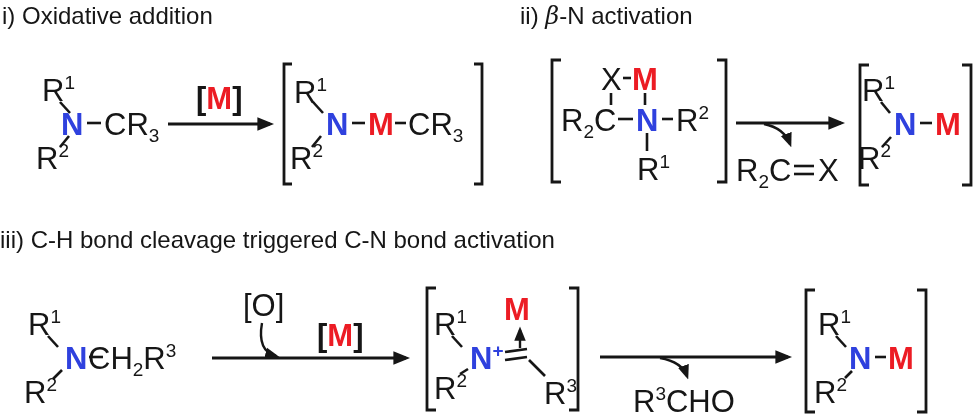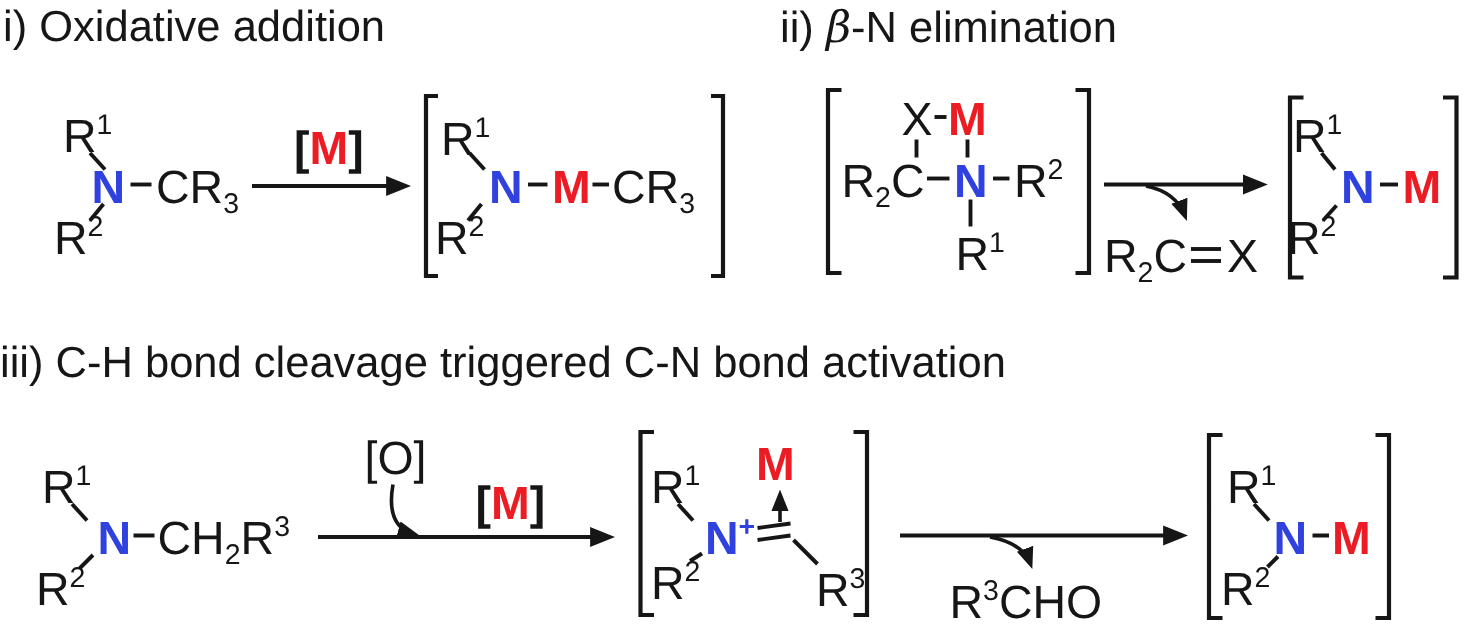--- a/index.html
+++ b/index.html
@@ -1,21 +1,21 @@
 <!DOCTYPE html>
 <html style="--ink: #161616; --nitrogen-blue: #2f41de; --metal-red: #ec1c24; --activation-blue: #2646df;"><head>
 <meta charset="utf-8">
 <style>
   html,body{margin:0;padding:0;background:#ffffff;}
   body{width:980px;height:419px;overflow:hidden;}
   .canvas{position:relative;width:980px;height:419px;background:#ffffff;
           font-family:"Liberation Sans","DejaVu Sans",sans-serif;color:var(--ink,#161616);}
   svg.layer{position:absolute;left:0;top:0;}
   .t{position:absolute;white-space:nowrap;line-height:1;}
-  .title{font-size:29px;}
+  .title{font-size:24px;}
   .f{font-size:31px;}
   .sup{font-size:19px;position:relative;top:-12px;}
   .sub{font-size:19px;position:relative;top:7px;}
   .n{color:var(--nitrogen-blue,#2f41de);font-weight:bold;}
   .m{color:var(--metal-red,#ec1c24);font-weight:bold;}
   .bk{font-weight:bold;}
   .beta{font-style:italic;font-family:"DejaVu Serif",serif;}
   .act{font-size:27px;font-weight:bold;color:var(--activation-blue,#2646df);}
   .b{stroke:var(--ink,#161616);stroke-width:2.6;fill:none;}
   .a{stroke:var(--ink,#161616);stroke-width:2.8;fill:none;}
@@ -89,21 +89,21 @@
     <path class="c" d="M660,358 Q682,362 687,376" marker-end="url(#ah)"></path>
 
     <path class="br" d="M815,290 H806 V412 H815"></path>
     <path class="br" d="M917,290 H926 V412 H917"></path>
     <line class="b" x1="836" y1="336" x2="846" y2="347"></line>
     <line class="b" x1="845" y1="378" x2="852" y2="371"></line>
     <line class="b" x1="875" y1="357" x2="886" y2="357"></line>
   </svg>
 
   <div class="t title" style="left:2px;top:4px">i) Oxidative addition</div>
-  <div class="t title" style="left:520px;top:4px"><span>ii) </span><span class="beta">β</span><span>-N elimination</span></div>
+  <div class="t title" style="left:520px;top:4px"><span>ii) </span><span class="beta">β</span><span>-N activation</span></div>
   <div class="t title" style="left:0;top:228px">iii) C-H bond cleavage triggered C-N bond activation</div>
 
   <div class="t f" style="left:42px;top:75px"><span>R</span><span class="sup">1</span></div>
   <div class="t f n" style="left:61px;top:109px">N</div>
   <div class="t f" style="left:36px;top:143px"><span>R</span><span class="sup">2</span></div>
   <div class="t f" style="left:104px;top:109px"><span>CR</span><span class="sub">3</span></div>
 
   <div class="t f bk" style="left:196px;top:83px"><span>[</span><span class="m">M</span><span>]</span></div>
 
   <div class="t f" style="left:294px;top:77px"><span>R</span><span class="sup">1</span></div>
@@ -123,21 +123,21 @@
   <div class="t f" style="left:818px;top:155px">X</div>
 
   <div class="t f" style="left:862px;top:75px"><span>R</span><span class="sup">1</span></div>
   <div class="t f n" style="left:894px;top:109px">N</div>
   <div class="t f m" style="left:935px;top:109px">M</div>
   <div class="t f" style="left:858px;top:143px"><span>R</span><span class="sup">2</span></div>
 
   <div class="t f" style="left:28px;top:309px"><span>R</span><span class="sup">1</span></div>
   <div class="t f n" style="left:65px;top:343px">N</div>
   <div class="t f" style="left:24px;top:377px"><span>R</span><span class="sup">2</span></div>
-  <div class="t f" style="left:105px;top:343px"><span>CH</span><span class="sub">2</span><span>R</span><span class="sup">3</span></div>
+  <div class="t f" style="left:88px;top:343px"><span>CH</span><span class="sub">2</span><span>R</span><span class="sup">3</span></div>
 
   <div class="t f" style="left:243px;top:290px">[O]</div>
   <div class="t f bk" style="left:317px;top:320px"><span>[</span><span class="m">M</span><span>]</span></div>
 
   <div class="t f" style="left:434px;top:309px"><span>R</span><span class="sup">1</span></div>
   <div class="t f" style="left:470px;top:343px"><span class="n">N</span><span class="sup n">+</span></div>
   <div class="t f m" style="left:504px;top:294px">M</div>
   <div class="t f" style="left:544px;top:378px"><span>R</span><span class="sup">3</span></div>
   <div class="t f" style="left:434px;top:373px"><span>R</span><span class="sup">2</span></div>
 

